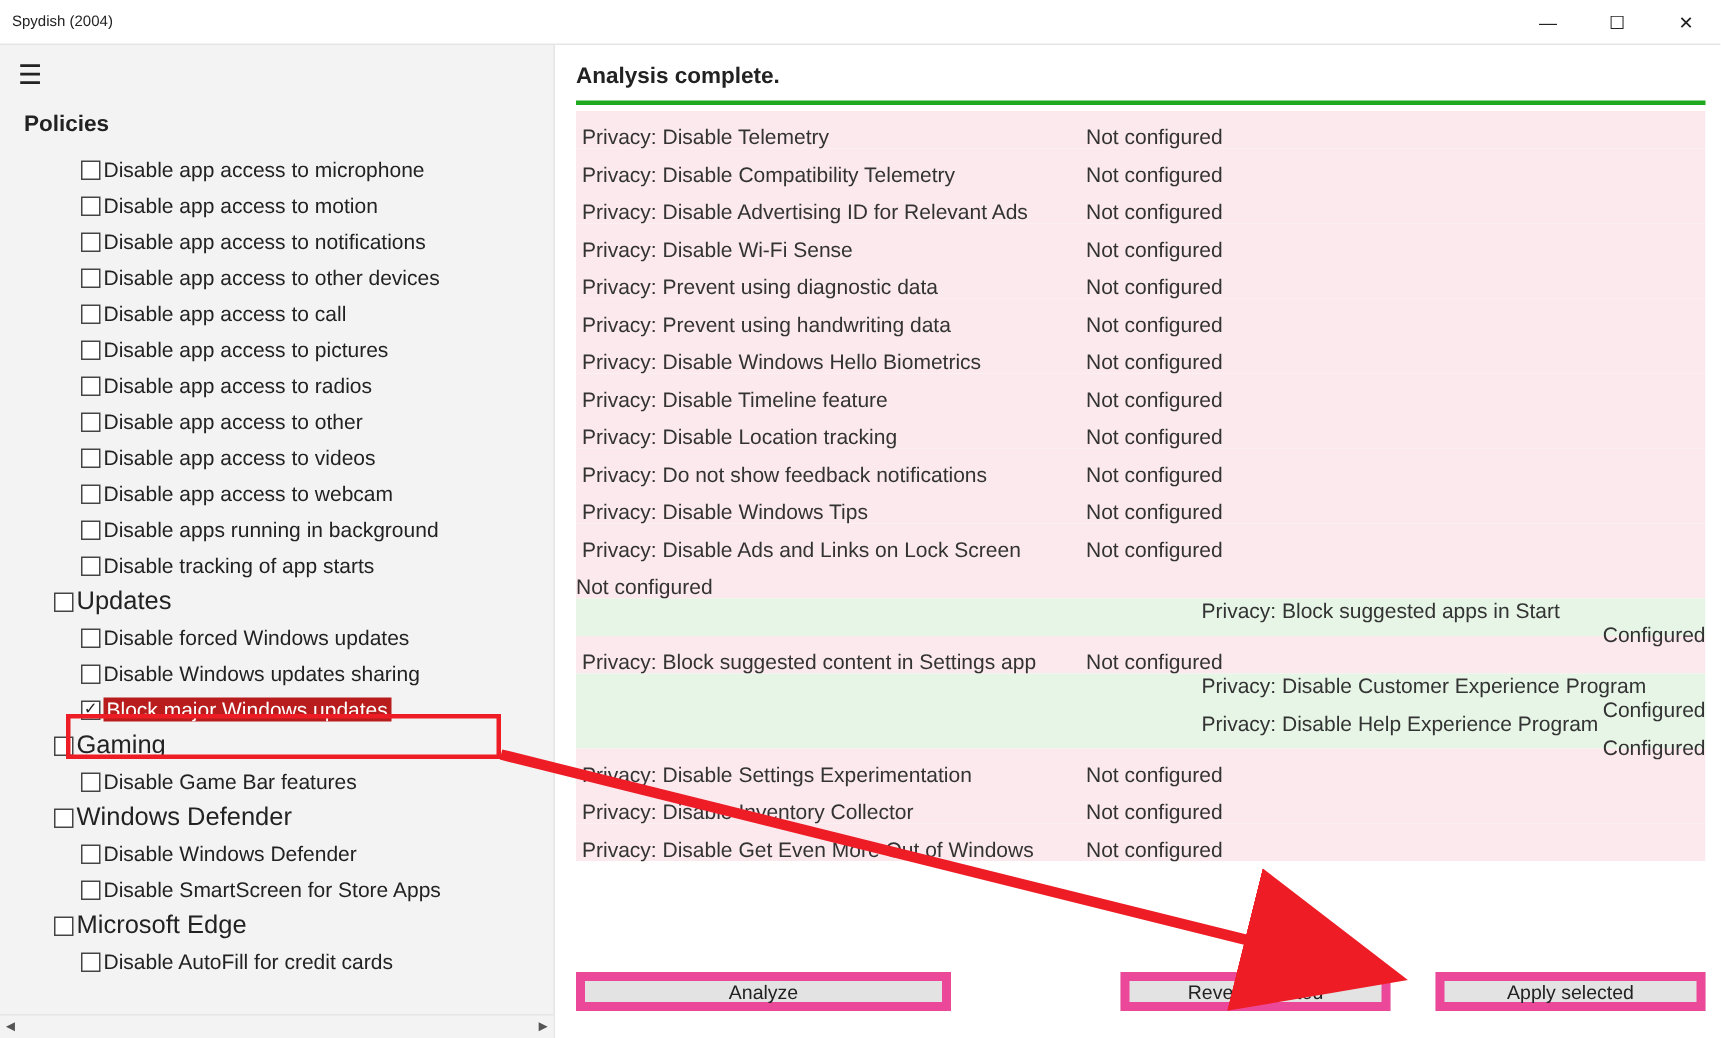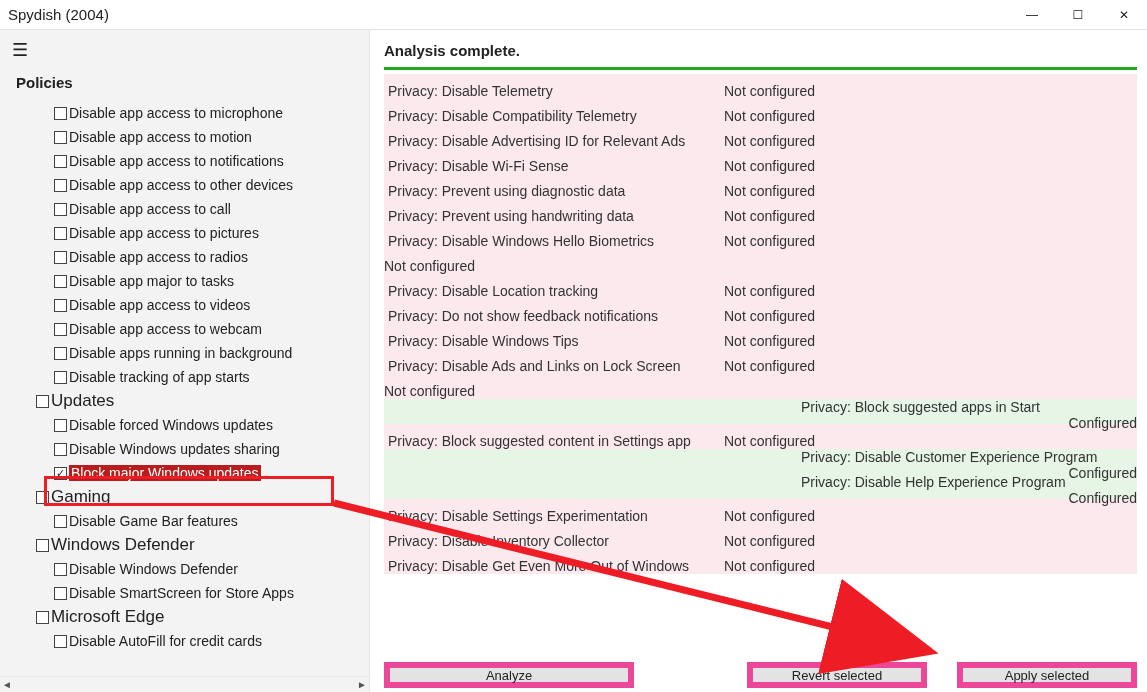--- a/index.html
+++ b/index.html
@@ -14,21 +14,21 @@
     position: relative;
   }
   .titlebar {
     height: 30px;
     display: flex;
     align-items: center;
     justify-content: space-between;
     padding-left: 8px;
     border-bottom: 1px solid #e5e5e5;
   }
-  .titlebar .title { font-size: 15px; }
+  .titlebar .title { font-size: 10px; }
   .winbtns { display: flex; }
   .winbtn {
     width: 46px; height: 30px;
     display: flex; align-items: center; justify-content: center;
     font-size: 12px;
   }
   .main {
     display: flex;
     height: calc(100% - 30px);
   }
@@ -90,21 +90,21 @@
   }
   .highlight-box {
     position: absolute;
     border: 3px solid #ee1c25;
     pointer-events: none;
   }
   .content {
     flex: 1;
     display: flex;
     flex-direction: column;
-    padding: 12px 10px 4px 14px;
+    padding: 12px 10px 18px 14px;
   }
   .analysis-title {
     font-weight: 700;
     font-size: 15px;
     margin-bottom: 8px;
   }
   .greenbar { height:3px; background:#1fa91f; margin-bottom:4px;}
   .results {
     flex: 1;
     overflow: auto;
@@ -190,21 +190,21 @@
         <div class="policy-row">
           <span class="chk"></span>
           <span>Disable app access to pictures</span>
         </div>
         <div class="policy-row">
           <span class="chk"></span>
           <span>Disable app access to radios</span>
         </div>
         <div class="policy-row">
           <span class="chk"></span>
-          <span>Disable app major to tasks</span>
+          <span>Disable app access to other</span>
         </div>
         <div class="policy-row">
           <span class="chk"></span>
           <span>Disable app access to videos</span>
         </div>
         <div class="policy-row">
           <span class="chk"></span>
           <span>Disable app access to webcam</span>
         </div>
         <div class="policy-row">
@@ -292,20 +292,21 @@
         </div>
         <div class="result-row nc">
           <div class="res-name">Privacy: Prevent using handwriting data</div>
           <div class="res-status">Not configured</div>
         </div>
         <div class="result-row nc">
           <div class="res-name">Privacy: Disable Windows Hello Biometrics</div>
           <div class="res-status">Not configured</div>
         </div>
         <div class="result-row nc">
+          <div class="res-name">Privacy: Disable Timeline feature</div>
           <div class="res-status">Not configured</div>
         </div>
         <div class="result-row nc">
           <div class="res-name">Privacy: Disable Location tracking</div>
           <div class="res-status">Not configured</div>
         </div>
         <div class="result-row nc">
           <div class="res-name">Privacy: Do not show feedback notifications</div>
           <div class="res-status">Not configured</div>
         </div>

